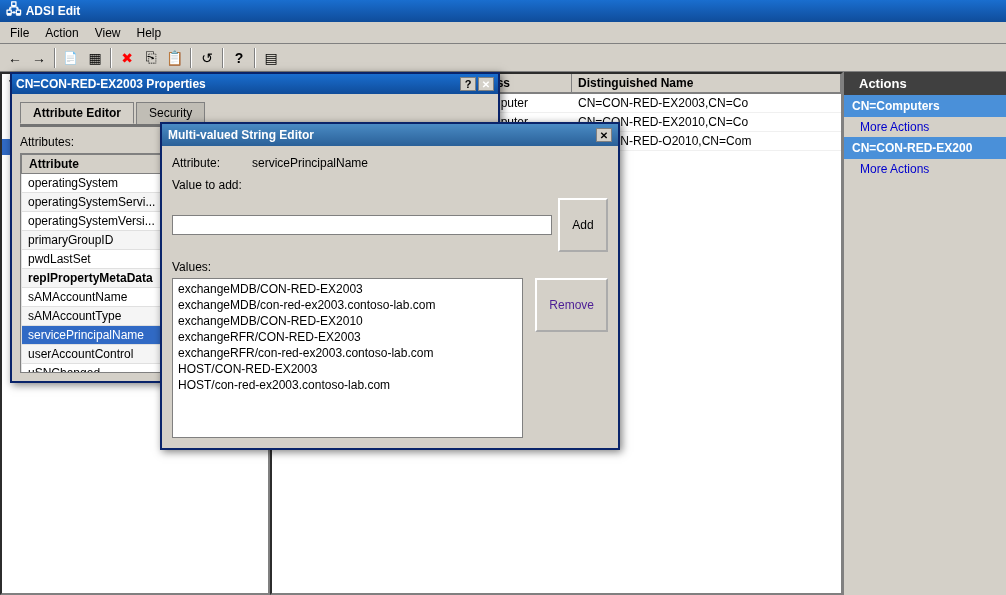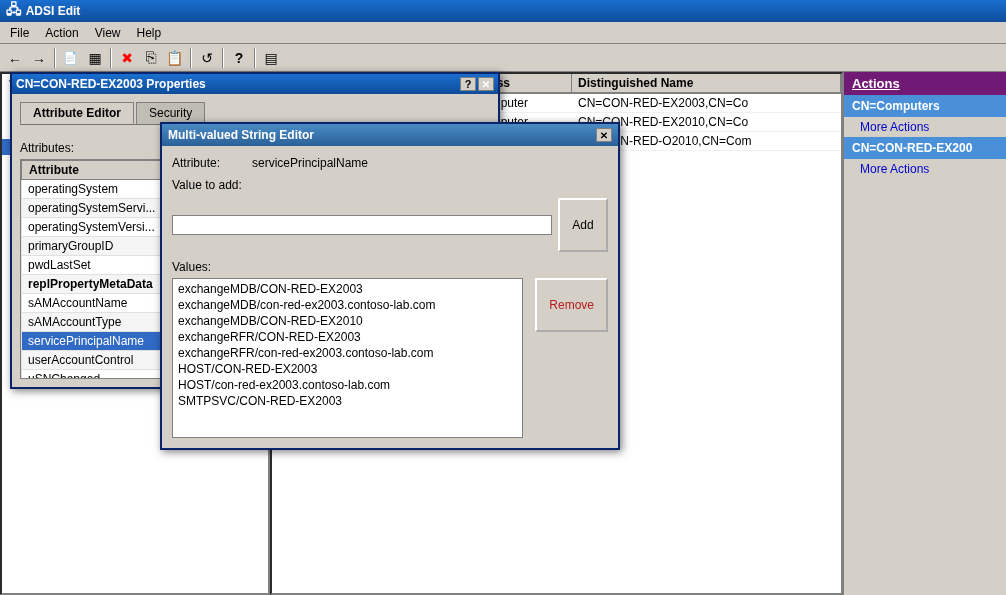--- a/index.html
+++ b/index.html
@@ -137,26 +137,25 @@
 
     
     .actions-panel {
       width: 163px;
       background: #d4d0c8;
       border-left: 1px solid #808080;
       flex-shrink: 0;
       font-size: 12px;
     }
     .actions-header {
-      background: #701a75;
+      background: #404040;
       color: white;
-      padding: 4px 8px;
+      padding: 4px 15px;
       font-weight: bold;
       font-size: 13px;
-      text-decoration: underline;
     }
     .actions-section-title {
       background: #4a90d9;
       color: white;
       padding: 4px 8px;
       font-weight: bold;
       cursor: pointer;
     }
     .actions-link {
       padding: 3px 16px;
@@ -193,21 +192,21 @@
       height: 14px;
       background: #d4d0c8;
       border: 1px solid #808080;
       display: flex;
       align-items: center;
       justify-content: center;
       font-size: 10px;
       cursor: pointer;
     }
     .dialog-body { padding: 8px; }
-    .tabs-container { display: flex; border-bottom: 1px solid #737373; margin-bottom: 16px; }
+    .tabs-container { display: flex; border-bottom: 3px solid #737373; margin-bottom: 8px; }
     .tab {
       padding: 3px 12px;
       background: #c0bdb5;
       border: 1px solid #808080;
       cursor: pointer;
       font-size: 12px;
       margin-right: 2px;
       border-bottom: none;
     }
     .tab.active {
@@ -607,22 +606,21 @@
       <div class="mve-values-label">Values:</div>
       <div class="mve-values-row">
         <div class="mve-values-box" id="mve-values-list">
         <div class="mve-values-item">exchangeMDB/CON-RED-EX2003</div>
             <div class="mve-values-item">exchangeMDB/con-red-ex2003.contoso-lab.com</div>
             <div class="mve-values-item">exchangeMDB/CON-RED-EX2010</div>
             <div class="mve-values-item">exchangeRFR/CON-RED-EX2003</div>
             <div class="mve-values-item">exchangeRFR/con-red-ex2003.contoso-lab.com</div>
             <div class="mve-values-item">HOST/CON-RED-EX2003</div>
             <div class="mve-values-item">HOST/con-red-ex2003.contoso-lab.com</div>
-            <div class="mve-values-item">SMTPSVC/CON-RED-EX2003</div>
           </div>
         <div class="mve-side-btn-col">
-          <button class="mve-btn" disabled="" style="color:#b91c1c;">Remove</button>
+          <button class="mve-btn" disabled="" style="color:#4c1d95;">Remove</button>
         </div>
       </div>
     </div>
   </div>
 
 </div>
 
 </body></html>

